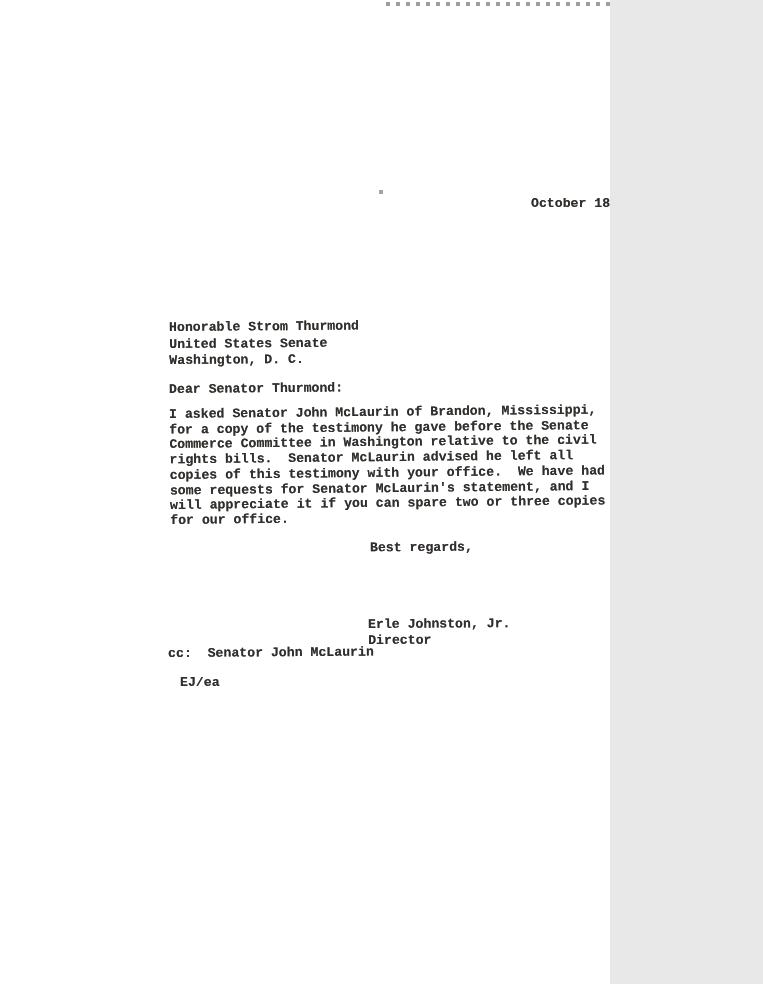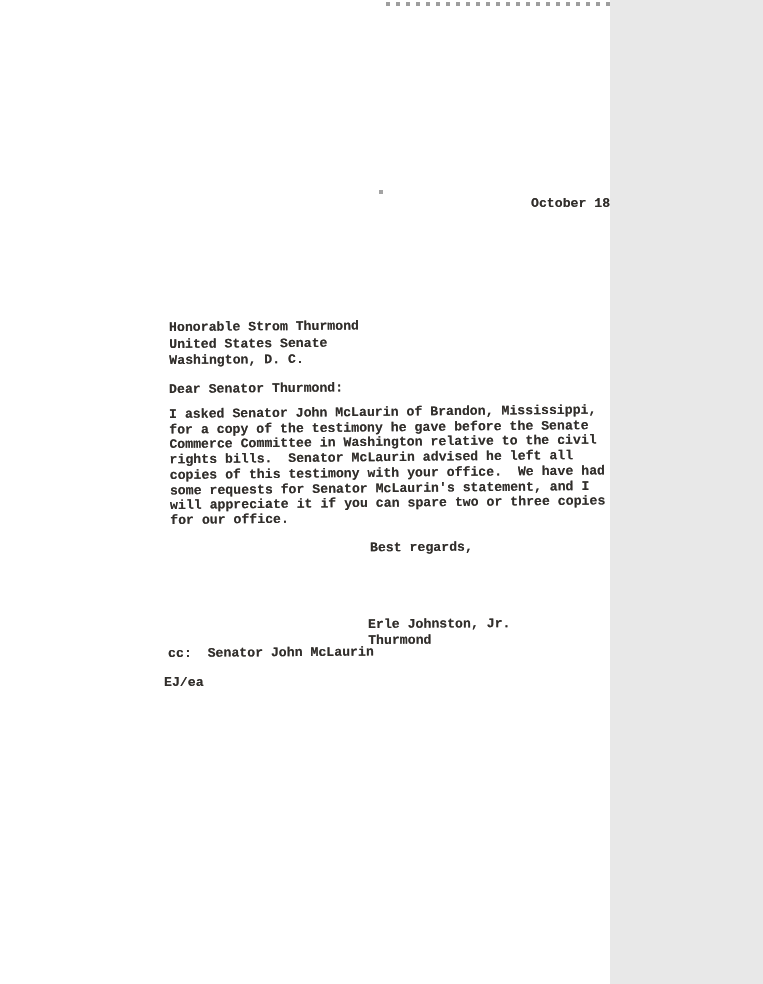--- a/index.html
+++ b/index.html
@@ -89,21 +89,21 @@
   }
   .cc-line {
     position: absolute;
     left: 168px;
     top: 646px;
     transform: rotate(-0.4deg);
     transform-origin: left top;
   }
   .initials-line {
     position: absolute;
-    left: 164px;
+    left: 180px;
     top: 675px;
   }
 </style>
 </head>
 <body>
 
 <div class="page">
 
   <div class="perforation"></div>
   <div class="speck"></div>
@@ -126,20 +126,20 @@
     <div class="line">copies of this testimony with your office.  We have had</div>
     <div class="line">some requests for Senator McLaurin's statement, and I</div>
     <div class="line">will appreciate it if you can spare two or three copies</div>
     <div class="line">for our office.</div>
   </div>
 
   <div class="closing line">Best regards,</div>
 
   <div class="signature-block">
     <div class="line">Erle Johnston, Jr.</div>
-    <div class="line">Thurmond</div>
+    <div class="line">Director</div>
   </div>
 
   <div class="cc-line line">cc:  Senator John McLaurin</div>
 
   <div class="initials-line line">EJ/ea</div>
 
 </div>
 
 </body></html>

